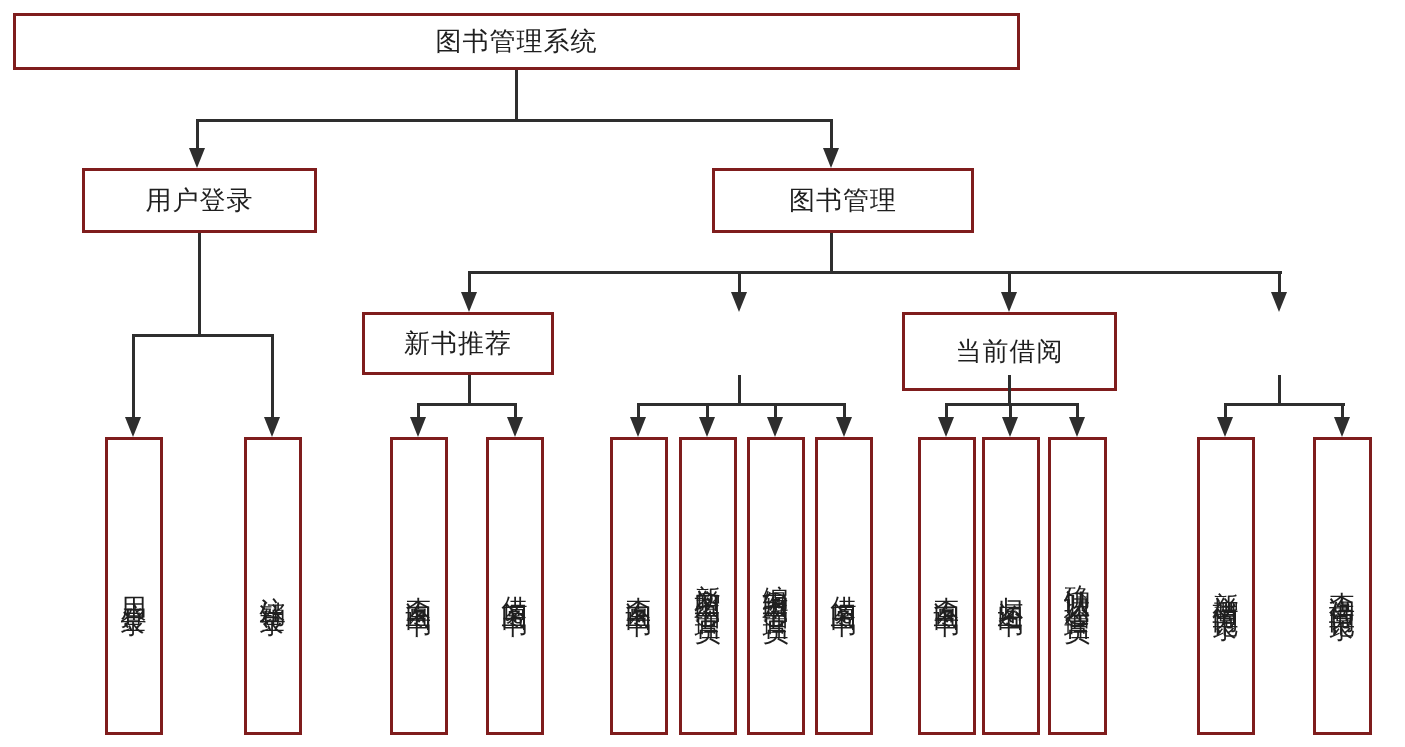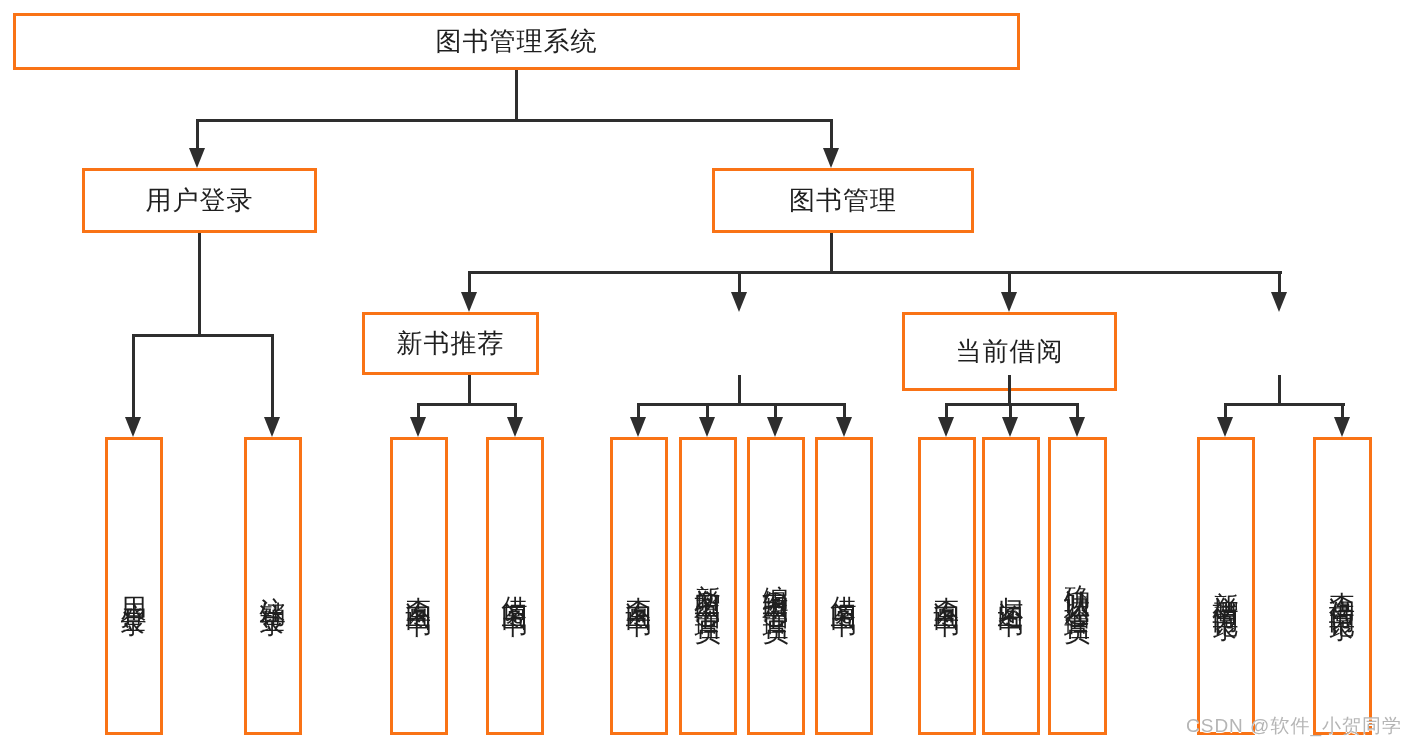--- a/index.html
+++ b/index.html
@@ -4,21 +4,21 @@
 <style>
   html, body { margin:0; padding:0; background:#ffffff; }
   .canvas {
     position:relative; width:1405px; height:747px; overflow:hidden;
     background:#ffffff;
     font-family:"Liberation Sans", sans-serif;
     color:#1f1f1f;
   }
   .box {
     position:absolute; box-sizing:border-box;
-    border:3px solid #f97316; background:#ffffff;
+    border:3px solid #7f1d1d; background:#ffffff;
     display:flex; align-items:center; justify-content:center;
   }
   .hlabel { font-size:26px; letter-spacing:1px; white-space:nowrap; }
   .vlabel {
     writing-mode:vertical-lr; text-orientation:mixed;
     font-size:26px; letter-spacing:5px; line-height:1;
     white-space:nowrap;
   }
   .line { position:absolute; background:#2e2e2e; }
   .arrow {
@@ -66,21 +66,21 @@
   <div class="line" style="left:468px; top:271px; width:814px; height:3px;"></div>
   <div class="line" style="left:468px; top:271px; width:3px; height:25px;"></div>
   <div class="arrow" style="left:461px; top:292px;"></div>
   <div class="line" style="left:738px; top:271px; width:3px; height:25px;"></div>
   <div class="arrow" style="left:731px; top:292px;"></div>
   <div class="line" style="left:1008px; top:271px; width:3px; height:25px;"></div>
   <div class="arrow" style="left:1001px; top:292px;"></div>
   <div class="line" style="left:1278px; top:271px; width:3px; height:25px;"></div>
   <div class="arrow" style="left:1271px; top:292px;"></div>
 
-  <div class="box" style="left:362px; top:312px; width:177px; height:63px;">
+  <div class="box" style="left:362px; top:312px; width:192px; height:63px;">
     <span class="hlabel">新书推荐</span>
   </div>
   <div class="box" style="left:902px; top:312px; width:215px; height:79px;justify-content:center;">
     <span class="hlabel">当前借阅</span>
   </div>
 
   <div class="line" style="left:468px; top:375px; width:3px; height:30px;"></div>
   <div class="line" style="left:417px; top:403px; width:100px; height:3px;"></div>
   <div class="line" style="left:417px; top:403px; width:3px; height:17px;"></div>
   <div class="arrow" style="left:410px; top:417px;"></div>
@@ -151,15 +151,14 @@
     <span class="vlabel">确认归还（管理员）</span>
   </div>
 
   <div class="box" style="left:1197px; top:437px; width:58px; height:298px;">
     <span class="vlabel">新增借阅记录</span>
   </div>
   <div class="box" style="left:1313px; top:437px; width:59px; height:298px;">
     <span class="vlabel">查询借阅记录</span>
   </div>
 
-  <div class="watermark">CSDN @软件_小贺同学</div>
 
 </div>
 
 </body></html>

